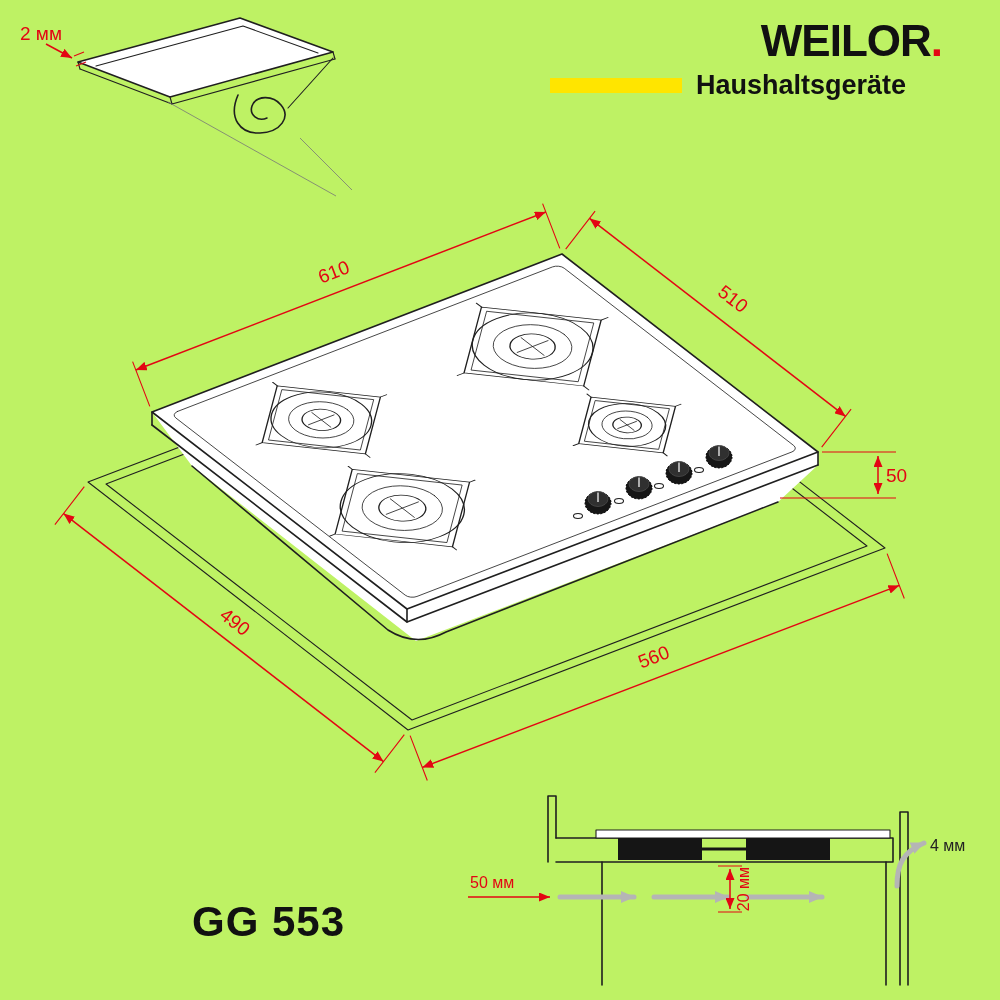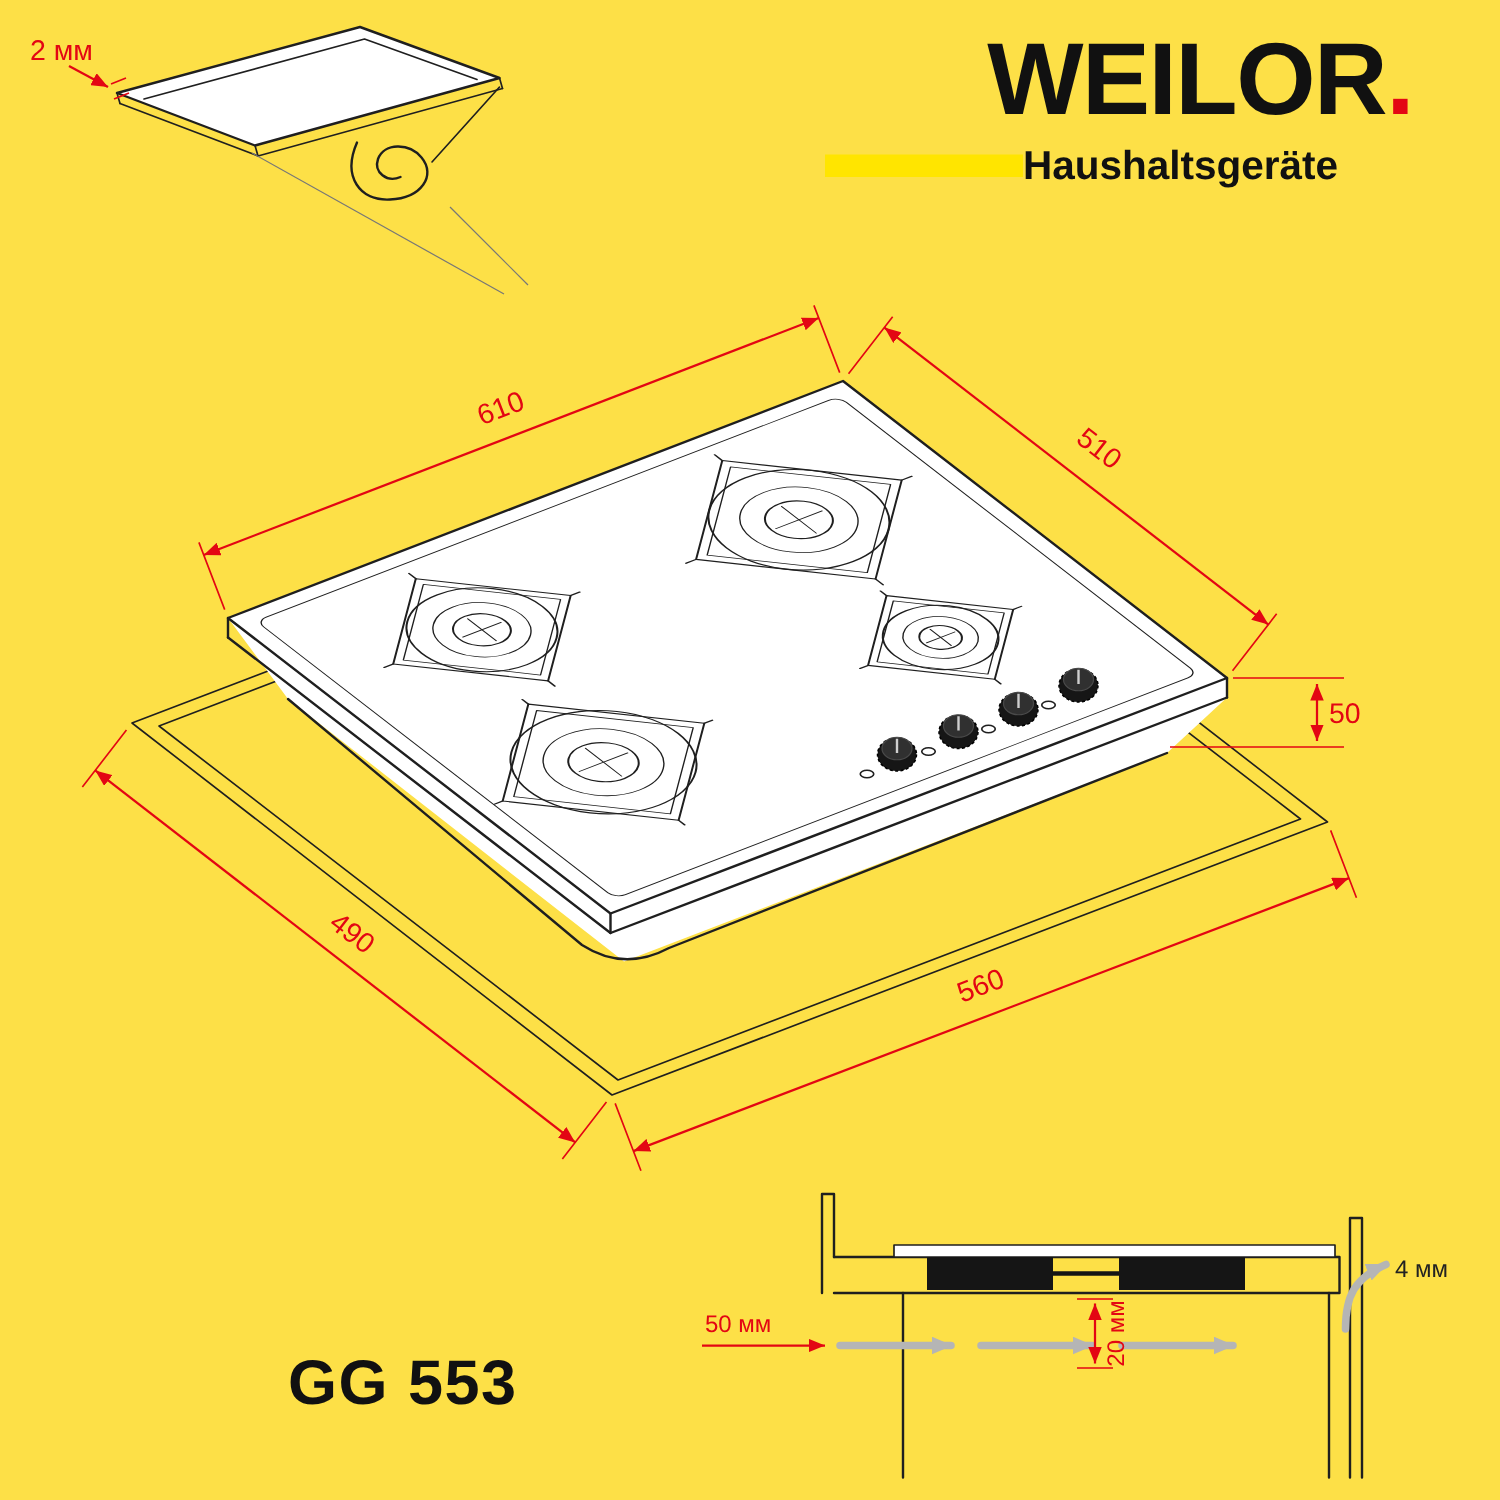--- a/index.html
+++ b/index.html
@@ -1,34 +1,34 @@
 <!DOCTYPE html>
 <html><head>
 <meta charset="utf-8">
 <style>
   html,body{margin:0;padding:0;background:#fff;}
-  .canvas{position:relative;width:1000px;height:1000px;background:#fde047;overflow:hidden;
+  .canvas{position:relative;width:1000px;height:1000px;background:#bef264;overflow:hidden;
           font-family:"Liberation Sans",sans-serif;}
   .canvas svg{position:absolute;left:0;top:0;}
   
   .ink{stroke:#1f1f1f;fill:none;stroke-width:1.6;stroke-linecap:round;stroke-linejoin:round;}
   .ink-thin{stroke:#1f1f1f;fill:none;stroke-width:1.1;stroke-linecap:round;stroke-linejoin:round;}
   .white{fill:#ffffff;}
   .dim{stroke:#e30613;fill:none;stroke-width:1.5;}
   .ext{stroke:#e30613;fill:none;stroke-width:1.1;}
   .dimtxt{fill:#e30613;font-size:19px;font-family:"Liberation Sans",sans-serif;}
   .smalltxt{fill:#e30613;font-size:16px;font-family:"Liberation Sans",sans-serif;}
   .blacktxt{fill:#222;font-size:16px;font-family:"Liberation Sans",sans-serif;}
   .flow{stroke:#b5b5b5;fill:none;stroke-width:5;stroke-linecap:round;}
   .leader{stroke:#777;fill:none;stroke-width:0.8;}
   
   .logo{position:absolute;left:550px;top:18px;width:392px;text-align:right;}
-  .logo-word{font-size:68px;font-weight:bold;color:#111;letter-spacing:-1px;line-height:1.05;}
+  .logo-word{font-size:44px;font-weight:bold;color:#111;letter-spacing:-1px;line-height:1.05;}
   .logo-dot{color:#e30613;}
-  .logo-sub{display:flex;align-items:center;margin-top:6px;}
+  .logo-sub{display:flex;align-items:center;gap:14px;margin-top:6px;}
   .logo-bar{width:132px;height:15px;background:#ffe500;}
   .logo-tagline{font-size:27px;font-weight:bold;color:#111;white-space:nowrap;}
   .model{position:absolute;left:192px;top:898px;font-size:42px;font-weight:bold;
          color:#111;letter-spacing:1px;}
 </style>
 </head>
 <body>
 
 <div class="canvas">
 

